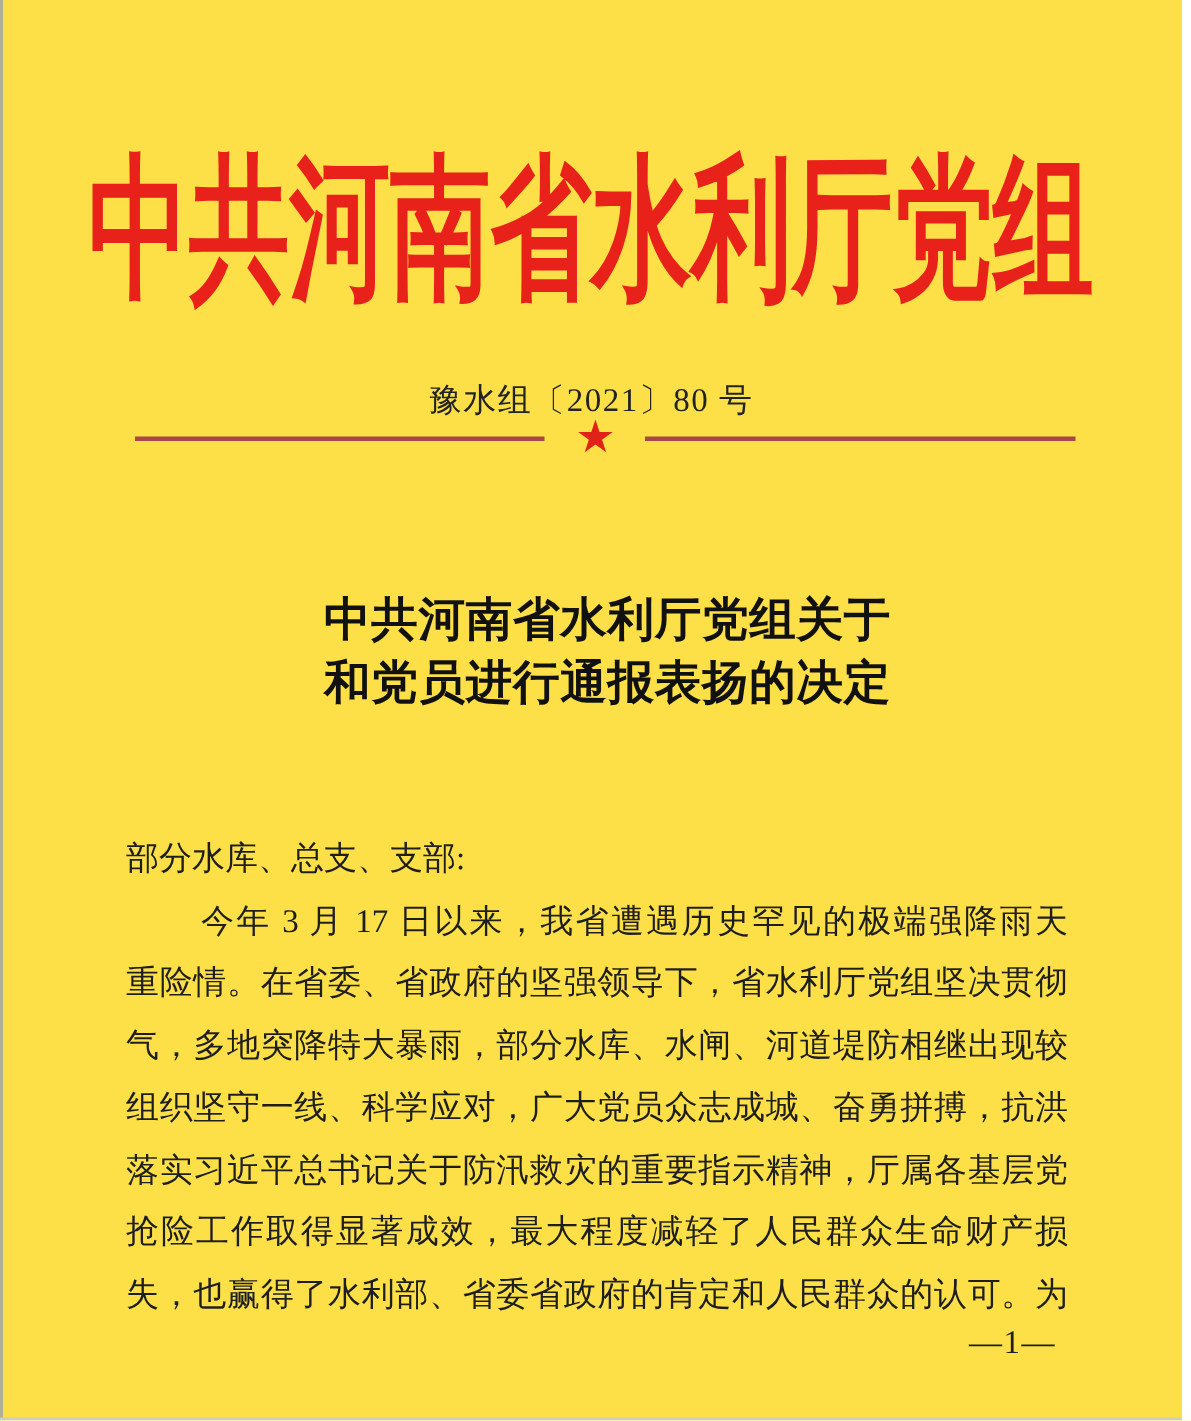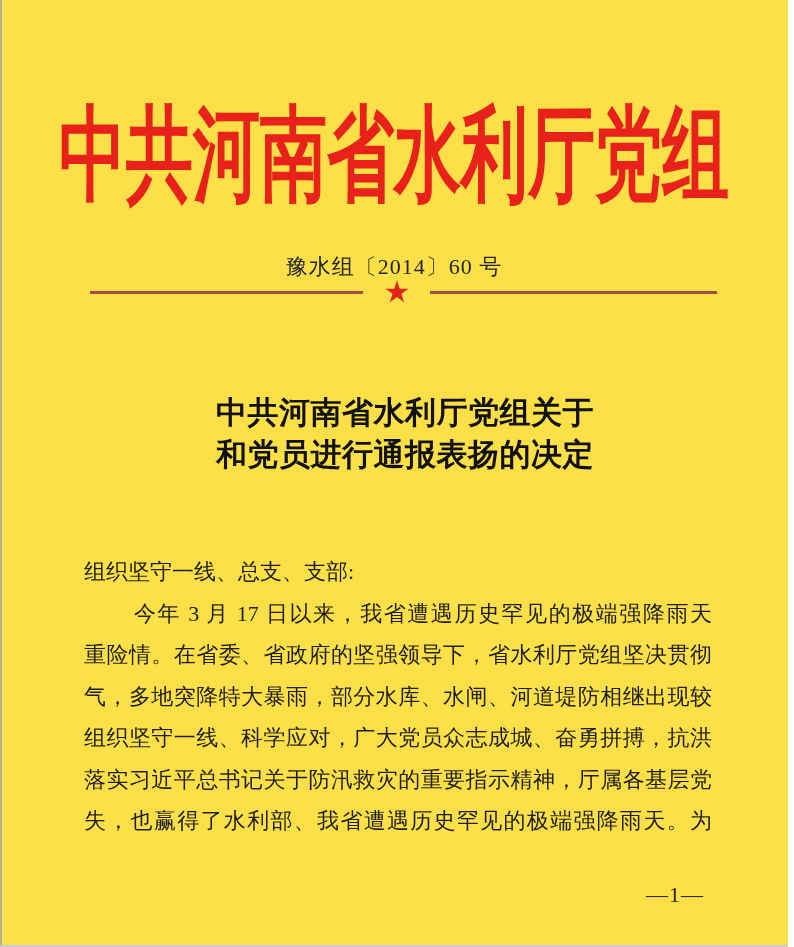--- a/index.html
+++ b/index.html
@@ -85,36 +85,37 @@
 </head>
 <body>
 
 <div class="page">
 
   <div class="edge-left"></div>
   <div class="edge-bottom"></div>
 
   <div class="letterhead">中共河南省水利厅党组</div>
 
-  <div class="doc-number">豫水组〔2014〕60 号</div>
+  <div class="doc-number">豫水组〔2021〕80 号</div>
 
   <div class="rule rule-left"></div>
   <div class="star">★</div>
   <div class="rule rule-right"></div>
 
   <div class="doc-title">
     <div>中共河南省水利厅党组关于</div>
     <div>和党员进行通报表扬的决定</div>
   </div>
 
   <div class="body-text">
-    <div class="salutation">组织坚守一线、总支、支部:</div>
+    <div class="salutation">部分水库、总支、支部:</div>
     <div class="body-line indent">今年 3 月 17 日以来，我省遭遇历史罕见的极端强降雨天</div>
     <div class="body-line">重险情。在省委、省政府的坚强领导下，省水利厅党组坚决贯彻</div>
     <div class="body-line">气，多地突降特大暴雨，部分水库、水闸、河道堤防相继出现较</div>
     <div class="body-line">组织坚守一线、科学应对，广大党员众志成城、奋勇拼搏，抗洪</div>
     <div class="body-line">落实习近平总书记关于防汛救灾的重要指示精神，厅属各基层党</div>
-    <div class="body-line">失，也赢得了水利部、我省遭遇历史罕见的极端强降雨天。为</div>
+    <div class="body-line">抢险工作取得显著成效，最大程度减轻了人民群众生命财产损</div>
+    <div class="body-line">失，也赢得了水利部、省委省政府的肯定和人民群众的认可。为</div>
   </div>
 
   <div class="page-number">—1—</div>
 
 </div>
 
 </body></html>

